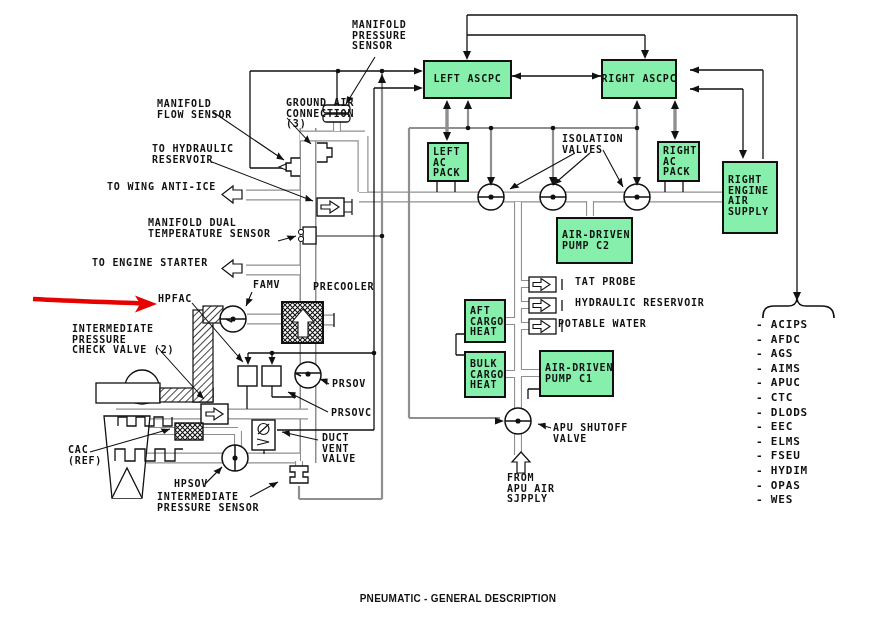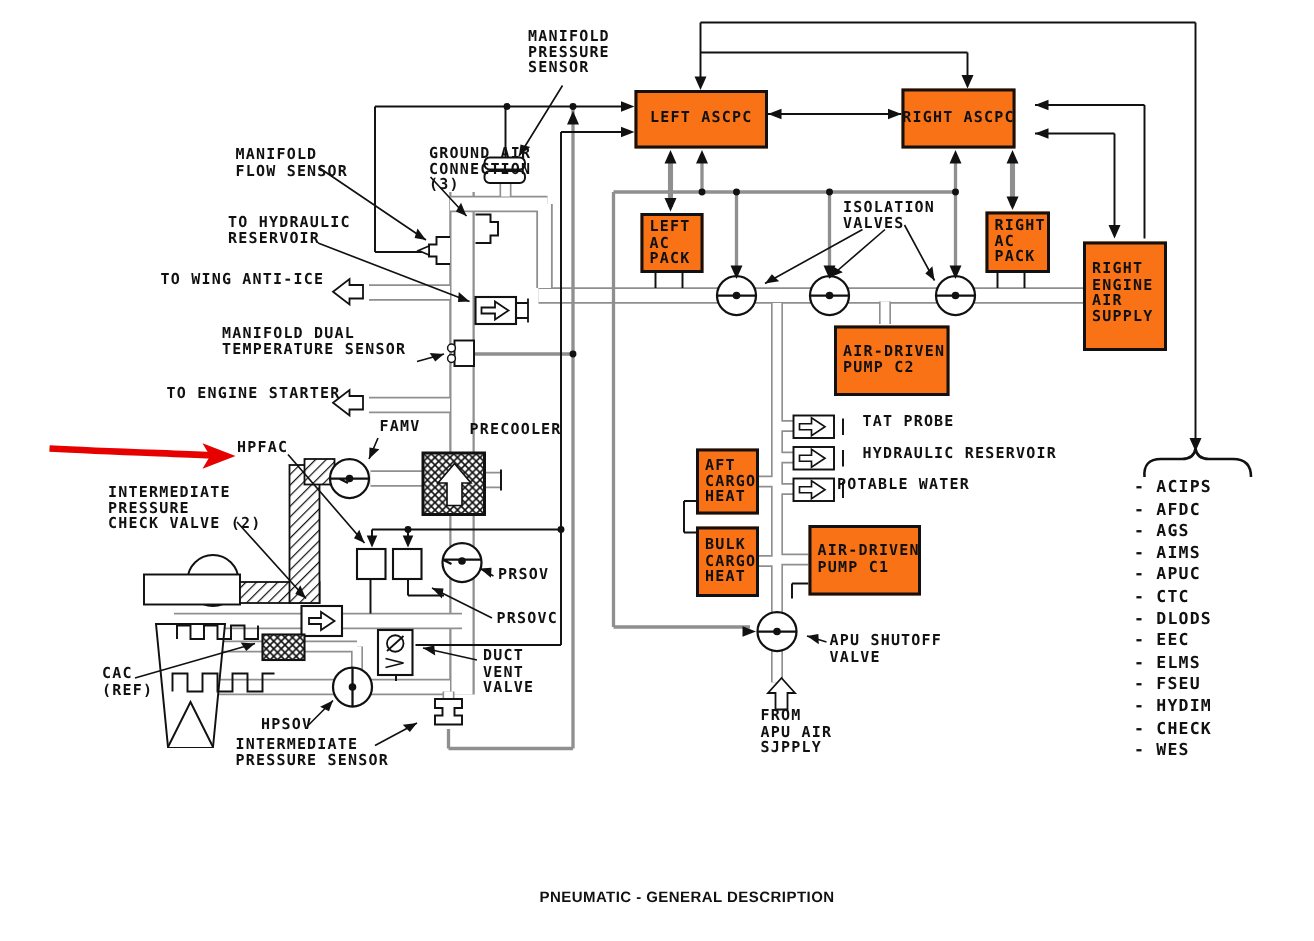--- a/index.html
+++ b/index.html
@@ -1,21 +1,21 @@
 <!DOCTYPE html>
 <html><head>
 <meta charset="utf-8">
 <style>
   html,body{margin:0;padding:0;background:#ffffff;}
   #canvas{position:relative;width:876px;height:627px;background:#fff;overflow:hidden;
           font-family:"DejaVu Sans Mono","Liberation Mono",monospace;}
   svg{position:absolute;left:0;top:0;}
   .lbl{position:absolute;white-space:pre;font-size:10px;line-height:10.6px;font-weight:bold;
        letter-spacing:0.8px;color:#111;}
-  .box{position:absolute;background:#f97316;border:2px solid #111;box-sizing:border-box;
+  .box{position:absolute;background:#86efac;border:2px solid #111;box-sizing:border-box;
        font-size:10px;line-height:10.6px;font-weight:bold;letter-spacing:0.8px;color:#111;
        white-space:pre;}
   .box.center{display:flex;align-items:center;justify-content:center;}
   .box.pad{padding:3px 0 0 4px;}
   .syslist{position:absolute;left:756px;top:318px;font-size:11px;font-weight:bold;
            letter-spacing:0.8px;color:#111;}
   .syslist .row{height:14.6px;}
   .syslist .row::before{content:"- ";}
   #title{position:absolute;left:40px;top:593px;width:836px;text-align:center;
          font-family:"Liberation Sans",sans-serif;font-weight:bold;font-size:10px;
@@ -288,21 +288,21 @@
 <div class="lbl" style="left:258px;top:98px;margin-left:28px;">GROUND AIR
 CONNECTION
 (3)</div>
 <div class="lbl" style="left:157px;top:99px;">MANIFOLD
 FLOW SENSOR</div>
 <div class="lbl" style="left:152px;top:144px;">TO HYDRAULIC
 RESERVOIR</div>
 <div class="lbl" style="left:107px;top:182px;">TO WING ANTI-ICE</div>
 <div class="lbl" style="left:148px;top:218px;">MANIFOLD DUAL
 TEMPERATURE SENSOR</div>
-<div class="lbl" style="left:111px;top:258px;">TO ENGINE STARTER</div>
+<div class="lbl" style="left:92px;top:258px;">TO ENGINE STARTER</div>
 <div class="lbl" style="left:158px;top:294px;">HPFAC</div>
 <div class="lbl" style="left:253px;top:280px;">FAMV</div>
 <div class="lbl" style="left:313px;top:282px;">PRECOOLER</div>
 <div class="lbl" style="left:72px;top:324px;">INTERMEDIATE
 PRESSURE
 CHECK VALVE (2)</div>
 <div class="lbl" style="left:332px;top:379px;">PRSOV</div>
 <div class="lbl" style="left:331px;top:408px;">PRSOVC</div>
 <div class="lbl" style="left:68px;top:445px;">CAC
 (REF)</div>
@@ -328,19 +328,19 @@
   <div class="row">AFDC</div>
   <div class="row">AGS</div>
   <div class="row">AIMS</div>
   <div class="row">APUC</div>
   <div class="row">CTC</div>
   <div class="row">DLODS</div>
   <div class="row">EEC</div>
   <div class="row">ELMS</div>
   <div class="row">FSEU</div>
   <div class="row">HYDIM</div>
-  <div class="row">CHECK</div>
+  <div class="row">OPAS</div>
   <div class="row">WES</div>
 </div>
 
 <div id="title">PNEUMATIC - GENERAL DESCRIPTION</div>
 
 </div>
 
 </body></html>

